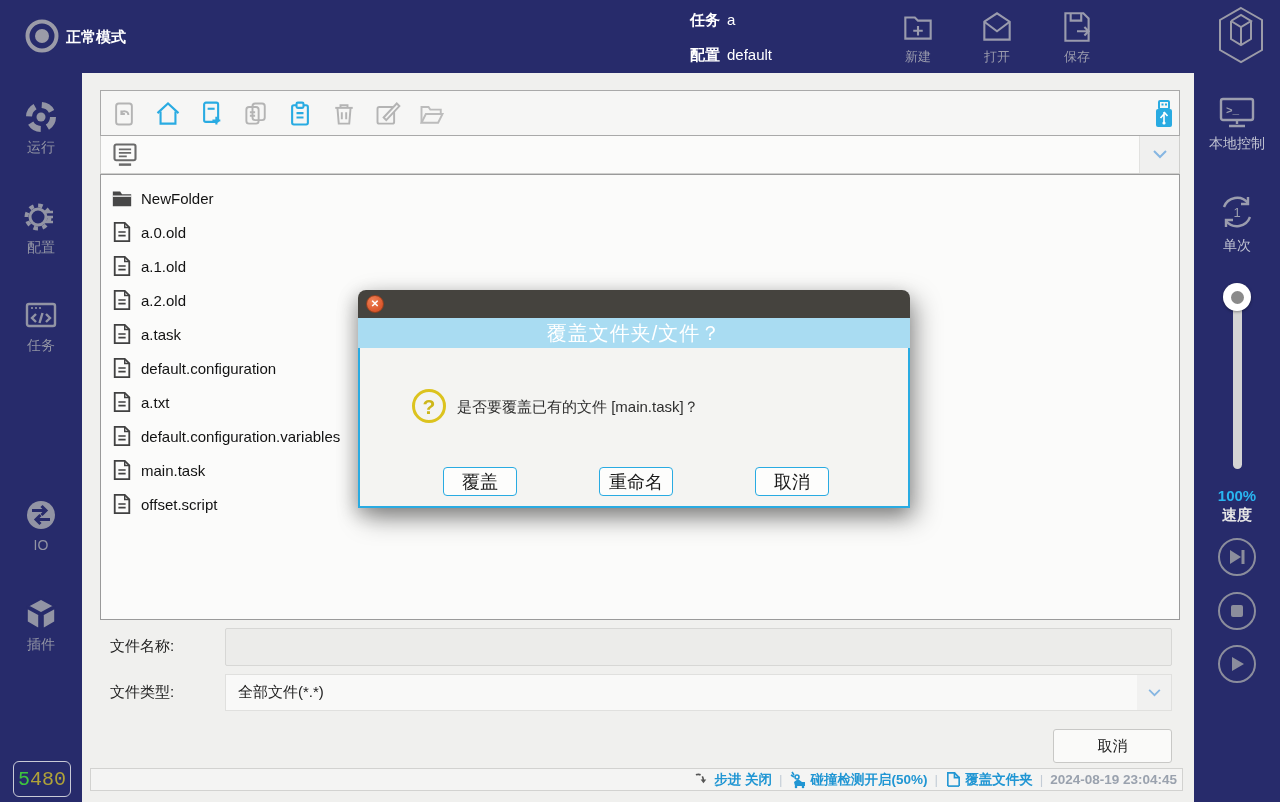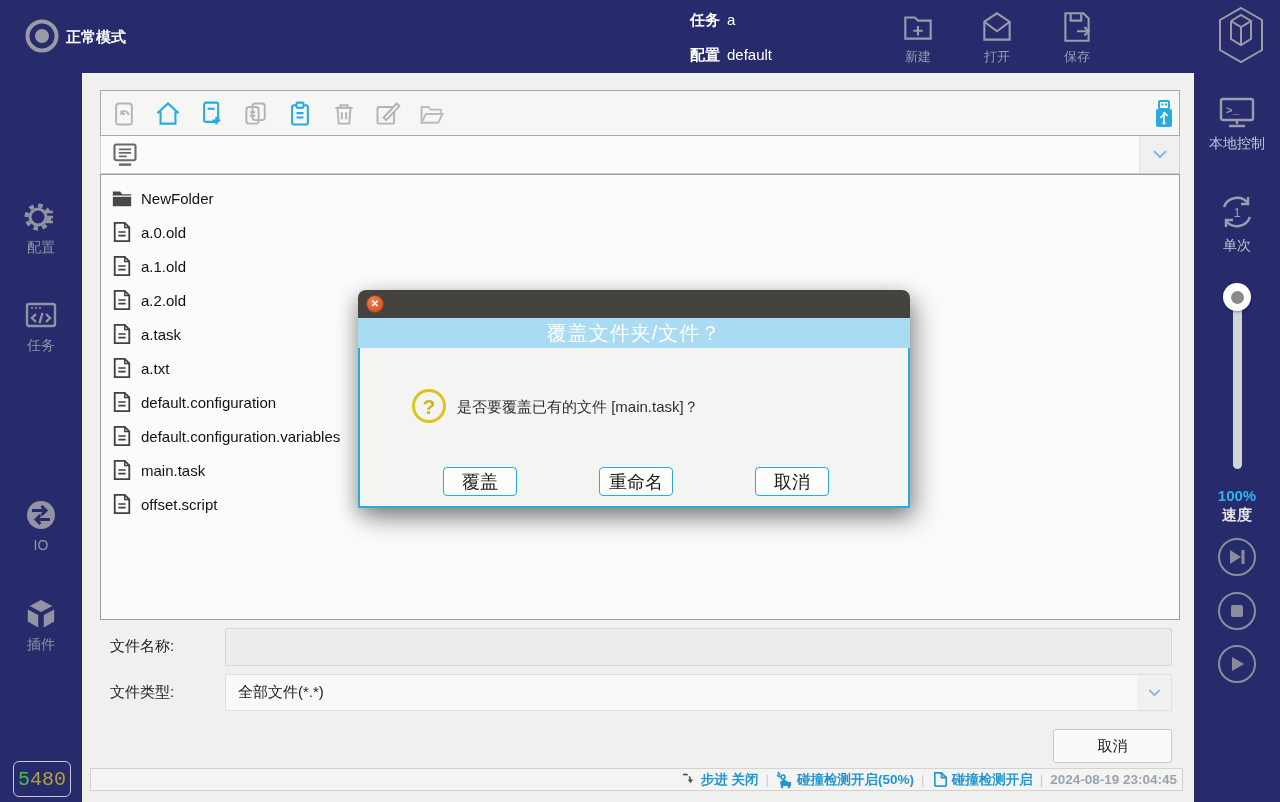--- a/index.html
+++ b/index.html
@@ -138,20 +138,29 @@
       <svg width="50" height="60" viewBox="0 0 50 60" fill="none" stroke="#9b9ba8" stroke-width="2">
         <polygon points="25,3 46,15 46,45 25,57 4,45 4,15"></polygon>
         <polyline points="15,16 25,10 35,16 25,22 15,16"></polyline>
         <polyline points="15,16 15,34 25,40 35,34 35,16"></polyline>
         <polyline points="25,22 25,40"></polyline>
       </svg>
     </span>
   </header>
 
   <aside class="lsb">
+    <div class="side-item" style="top:26px;">
+      <span>
+        <svg width="36" height="36" viewBox="0 0 36 36">
+            <circle cx="18" cy="18" r="12" fill="none" stroke="#9294a4" stroke-width="6" stroke-dasharray="12 7"></circle>
+            <circle cx="18" cy="18" r="4.5" fill="#9294a4"></circle>
+          </svg>
+      </span>
+      <span class="side-label">运行</span>
+    </div>
     <div class="side-item" style="top:126px;">
       <span>
         <svg width="36" height="36" viewBox="0 0 36 36" fill="none" stroke="#9294a4">
             <circle cx="15" cy="18" r="8" stroke-width="3"></circle>
             <circle cx="15" cy="18" r="11.5" stroke-width="4" stroke-dasharray="4.5 4.5"></circle>
             <path d="M22 13 h8 M22 18 h8 M22 23 h8" stroke-width="2.6"></path>
           </svg>
       </span>
       <span class="side-label">配置</span>
     </div>
@@ -387,33 +396,33 @@
 
   <div class="file-row">
 
     <span class="fi file">
       <svg width="20" height="22" viewBox="0 0 22 24" fill="none" stroke="#414141" stroke-width="2">
               <path d="M3 2 h11 l5 5 v15 H3 z"></path>
               <path d="M14 2 v5 h5" stroke-width="1.6"></path>
               <path d="M7 12 h8 M7 16 h8" stroke-width="1.8"></path>
             </svg>
     </span>
+    <span class="fname">default.configuration</span>
+  </div>
+
+  <div class="file-row">
+
+    <span class="fi file">
+      <svg width="20" height="22" viewBox="0 0 22 24" fill="none" stroke="#414141" stroke-width="2">
+              <path d="M3 2 h11 l5 5 v15 H3 z"></path>
+              <path d="M14 2 v5 h5" stroke-width="1.6"></path>
+              <path d="M7 12 h8 M7 16 h8" stroke-width="1.8"></path>
+            </svg>
+    </span>
     <span class="fname">a.txt</span>
-  </div>
-
-  <div class="file-row">
-
-    <span class="fi file">
-      <svg width="20" height="22" viewBox="0 0 22 24" fill="none" stroke="#414141" stroke-width="2">
-              <path d="M3 2 h11 l5 5 v15 H3 z"></path>
-              <path d="M14 2 v5 h5" stroke-width="1.6"></path>
-              <path d="M7 12 h8 M7 16 h8" stroke-width="1.8"></path>
-            </svg>
-    </span>
-    <span class="fname">default.configuration</span>
   </div>
 
   <div class="file-row">
 
     <span class="fi file">
       <svg width="20" height="22" viewBox="0 0 22 24" fill="none" stroke="#414141" stroke-width="2">
               <path d="M3 2 h11 l5 5 v15 H3 z"></path>
               <path d="M14 2 v5 h5" stroke-width="1.6"></path>
               <path d="M7 12 h8 M7 16 h8" stroke-width="1.8"></path>
             </svg>
@@ -481,21 +490,21 @@
           </svg>
         <span>碰撞检测开启(50%)</span>
       </span>
       <span class="st-sep">|</span>
       <span class="st-item">
         <svg width="17" height="17" viewBox="0 0 18 18" fill="none" stroke="#2196d3" stroke-width="1.7">
             <path d="M3 16 V2 h7 v5 h5 v9"></path>
             <path d="M10 2 l5 5"></path>
             <path d="M3 16 h12"></path>
           </svg>
-        <span>碰撞检测开启</span>
+        <span>覆盖文件夹</span>
       </span>
       <span class="st-sep">|</span>
       <span class="st-time">2024-08-19 23:04:45</span>
     </div>
   </main>
 
   <div class="dialog">
     <div class="dlg-titlebar">
       <span class="dlg-close">✕</span>
     </div>

